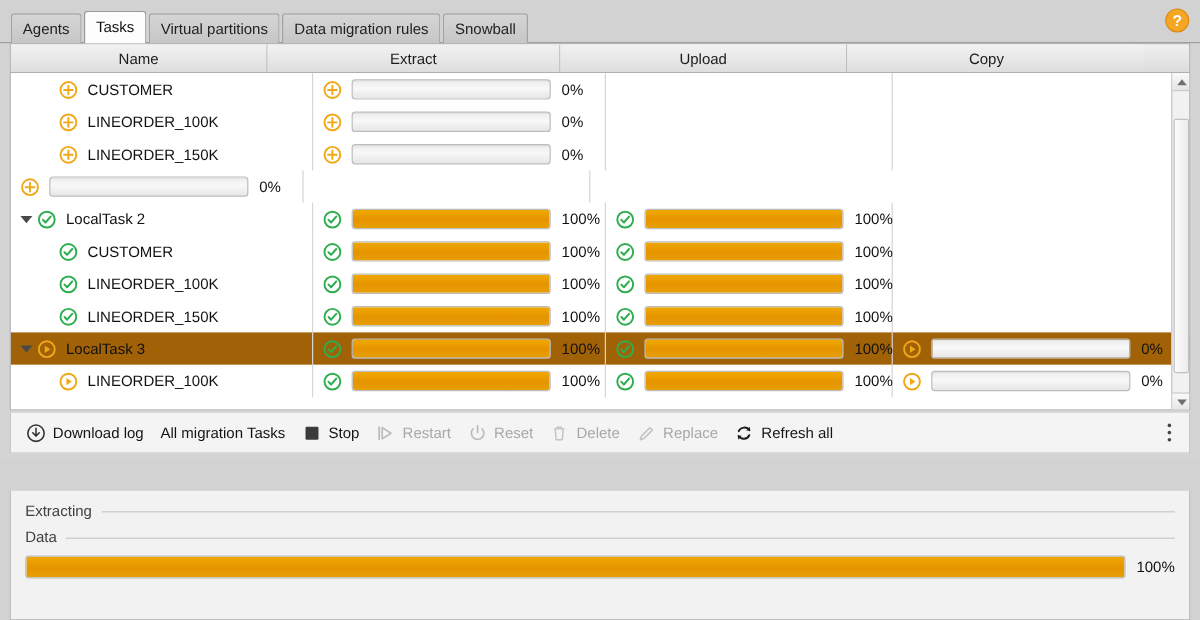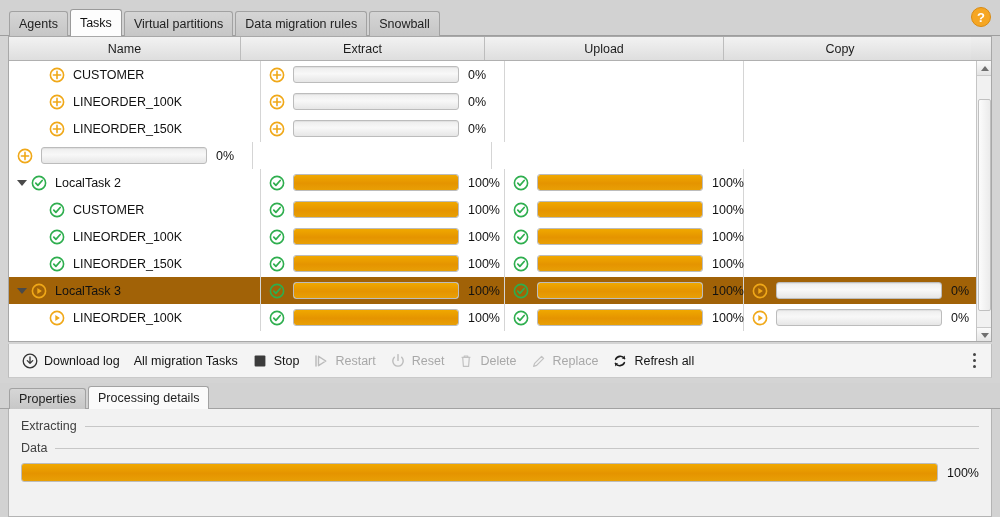--- a/index.html
+++ b/index.html
@@ -70,21 +70,21 @@
     border-bottom: 1px solid #b0b0b0;
   }
   .th {
     display: flex; align-items: center; justify-content: center;
     font-size: 12.5px; color: #1c1c1c;
     border-right: 1px solid #bdbdbd;
     height: 100%;
     cursor: default;
     background: linear-gradient(to bottom,#f2f2f2,#dedede);
   }
-  .th.c-name   { width: 232px; }
+  .th.c-name   { width: 214px; }
   .th.c-extract{ width: 244px; }
   .th.c-upload { width: 239px; }
   .th.c-copy   { width: 232px; border-right: none; }
   .th.spacer   { width: 15px; border-right: none; }
 
   .tbody { position: relative; height: 281px; background: #fff; }
   .row {
     display: flex; height: 27px; align-items: center;
     background: #fff;
   }
@@ -706,30 +706,20 @@
       </div>
     <div class="tb-sep"></div>
     <div class="kebab">
       <span></span>
         <span></span>
         <span></span>
     </div>
   </div>
 
   <div class="bottom">
-    <div class="btabs">
-      <div id="detail-tabs" style="display:flex;align-items:flex-end;">
-          <div class="btab">
-            <span>Properties</span>
-          </div>
-          <div class="btab active">
-            <span>Processing details</span>
-          </div>
-        </div>
-    </div>
     <div class="bpanel">
 
       <div class="sec">
         <div class="sec-label">Extracting</div>
         <div class="sec-rule"></div>
       </div>
 
       <div class="sec">
         <div class="sec-label">Data</div>
         <div class="sec-rule"></div>

